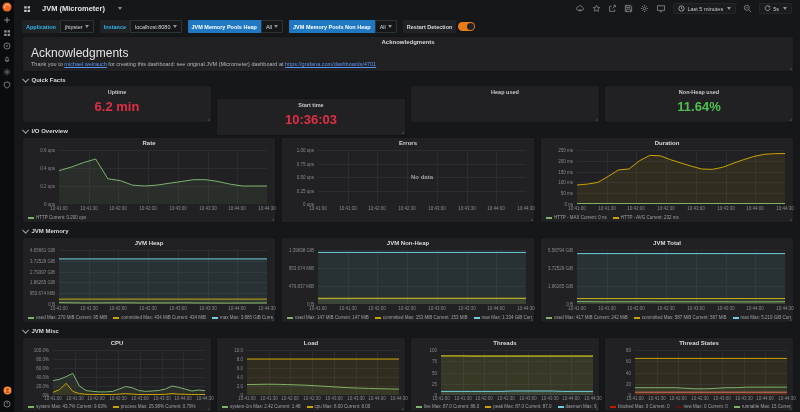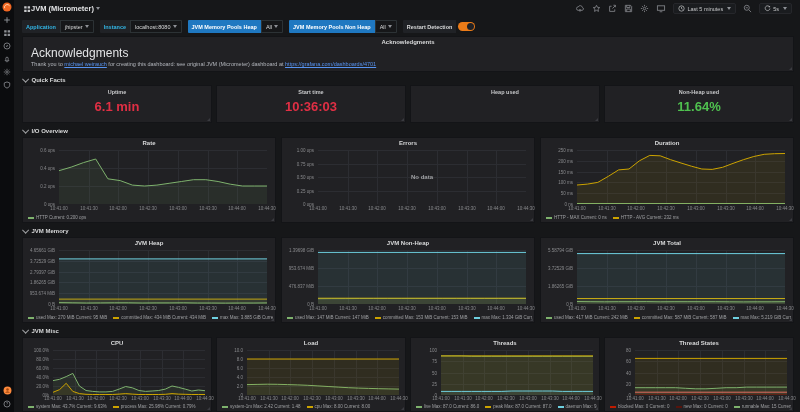--- a/index.html
+++ b/index.html
@@ -6,21 +6,21 @@
   body{width:800px;height:412px;background:#161719;color:#d8d9da;
        font-family:"Liberation Sans",sans-serif;overflow:hidden;position:relative}
   svg.i{display:block}
   
   .sidebar{position:absolute;left:0;top:0;width:14px;height:412px;background:#0b0c0e;z-index:5}
   .sidebar .slot{width:14px;height:13px;display:flex;align-items:center;justify-content:center}
   .logo-slot{height:16px}
   .side-bottom{position:absolute;bottom:2px;left:0;width:14px}
   
   .topbar{position:absolute;left:14px;top:0;right:0;height:17px;display:flex;align-items:center;background:#161719}
-  .tb-title{display:flex;align-items:center;gap:0;margin-left:9px;font-size:7.5px;font-weight:bold;color:#e3e4e6}
+  .tb-title{display:flex;align-items:center;gap:11px;margin-left:9px;font-size:7.5px;font-weight:bold;color:#e3e4e6}
   .tb-right{margin-left:auto;display:flex;align-items:center;gap:7px;margin-right:8px}
   .tb-ic{opacity:.85}
   .tctl{display:flex;align-items:center;gap:2px;font-size:5.5px;color:#c7c8ca;background:#1a1c1f;border:1px solid #26272b;border-radius:2px;padding:1px 4px}
   .caret{width:0;height:0;border-left:2.5px solid transparent;border-right:2.5px solid transparent;border-top:3.5px solid #8e9196;display:inline-block;margin-left:2px}
   
   .filterbar{position:absolute;left:22px;top:19px;right:8px;height:15px;display:flex;align-items:center;gap:6px}
   .chip{display:inline-flex;align-items:stretch;height:13px;font-size:5.5px;border-radius:1px;overflow:hidden}
   .chip .lbl{background:#202226;color:#33b5e5;display:flex;align-items:center;padding:0 4px;font-weight:bold}
   .chip.blue .lbl{background:#1f78c1;color:#fff}
   .chip .val{background:#161719;border:1px solid #2c3235;color:#d8d9da;display:flex;align-items:center;padding:0 4px}
@@ -238,23 +238,23 @@
     <span class="chev"></span>
     <span>JVM Memory</span>
   </div>
 <div class="rowhdr" style="left:22px;top:327px">
     <span class="chev"></span>
     <span>JVM Misc</span>
   </div>
 
 <section class="panel stat" style="left:22px;top:85px;width:190px;height:38px">
     <div class="t">Uptime</div>
-    <div class="v" style="color: rgb(224, 47, 68);">6.1 min</div>
-  </section>
-<section class="panel stat" style="left:216px;top:85px;width:190px;height:38px">
+    <div class="v" style="color: rgb(224, 47, 68);">6.2 min</div>
+  </section>
+<section class="panel stat" style="left:216px;top:98px;width:190px;height:38px">
     <div class="t">Start time</div>
     <div class="v" style="color: rgb(224, 47, 68);">10:36:03</div>
   </section>
 <section class="panel stat" style="left:410px;top:85px;width:190px;height:38px">
     <div class="t">Heap used</div>
   </section>
 <section class="panel stat" style="left:604px;top:85px;width:190px;height:38px">
     <div class="t">Non-Heap used</div>
     <div class="v" style="color: rgb(79, 192, 79);">11.64%</div>
   </section>

